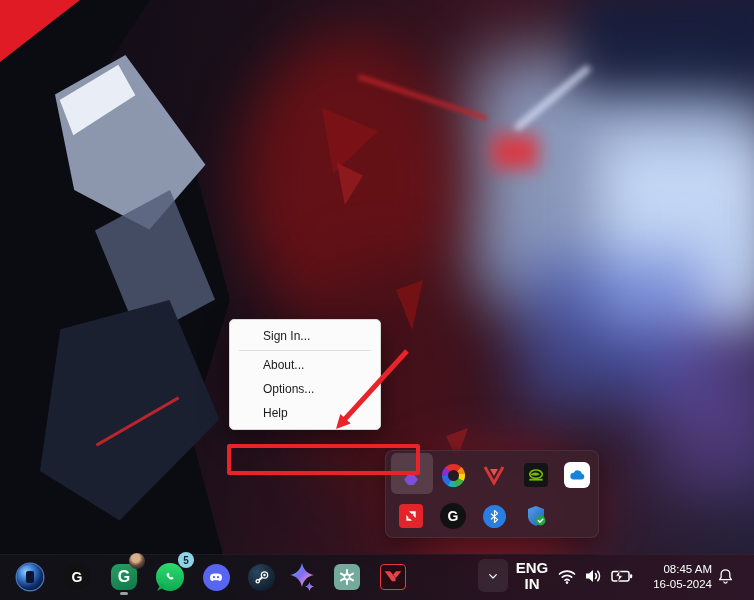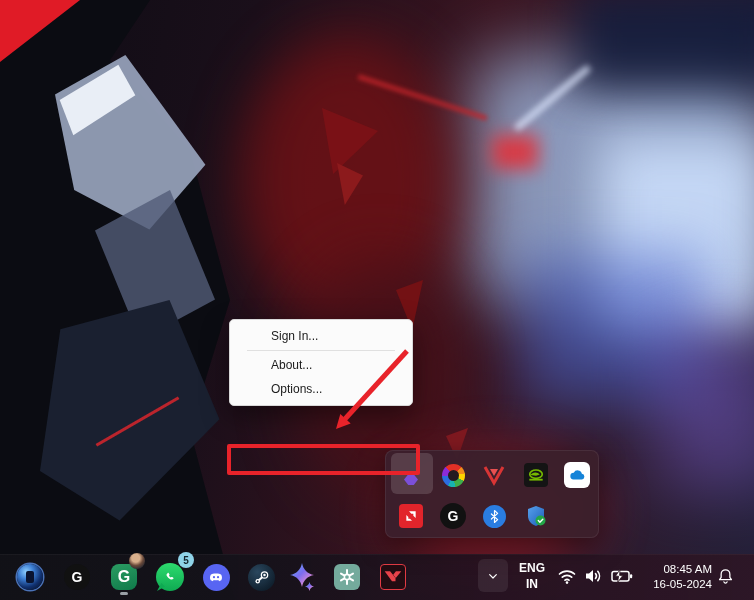--- a/index.html
+++ b/index.html
@@ -51,22 +51,22 @@
     background:conic-gradient(#e33026 0 12%,#f28c1b 12% 22%,#ffd400 22% 33%,#3fae49 33% 48%,#18b3b0 48% 58%,#2b6de0 58% 74%,#8c2bd8 74% 88%,#e33026 88% 100%); }
   .icon-colorwheel::after { content:""; position:absolute; left:6px; top:6px; width:11px; height:11px; border-radius:50%; background:#241a20; }
   .icon-nvidia { width:24px; height:24px; background:#141414; border-radius:4px; display:flex; align-items:center; justify-content:center; }
   .icon-onedrive { width:26px; height:26px; background:#fff; border-radius:6px; display:flex; align-items:center; justify-content:center; }
   .icon-amd { width:24px; height:24px; background:#e2242b; border-radius:4px; display:flex; align-items:center; justify-content:center; }
   .icon-gcircle { width:26px; height:26px; background:#111; border-radius:50%; display:flex; align-items:center; justify-content:center;
                   color:#fff; font-weight:700; font-size:14px; }
   .icon-bt { width:23px; height:23px; background:#2a7de1; border-radius:50%; display:flex; align-items:center; justify-content:center; }
 
   
-  .ctx-menu { position:absolute; left:229px; top:319px; width:184px; z-index:30;
-    background:#fbfbfb; border:1px solid #d8d8d8; border-radius:5px; padding:4px 8px;
+  .ctx-menu { position:absolute; left:229px; top:319px; width:152px; z-index:30;
+    background:#fbfbfb; border:1px solid #d8d8d8; border-radius:5px; padding:4px 0;
     box-shadow:0 10px 28px rgba(0,0,0,.45); }
   .menu-item { height:24px; line-height:24px; padding-left:33px; font-size:12px; color:#1b1b1b; }
   .menu-sep { height:1px; background:#e0e0e0; margin:2px 9px; }
 
   
   .anno-rect { position:absolute; left:227px; top:444px; width:193px; height:31px; z-index:40;
     border:4px solid #e8232a; border-radius:2px; }
   .anno-svg { position:absolute; inset:0; z-index:40; pointer-events:none; }
 
   
@@ -93,21 +93,21 @@
     display:flex; align-items:center; justify-content:center; z-index:2; }
   .icon-discord { width:27px; height:27px; border-radius:50%; background:#5865f2; display:flex; align-items:center; justify-content:center; }
   .icon-steam { width:27px; height:27px; border-radius:50%; background:radial-gradient(circle at 35% 30%,#2a475e,#10202e 75%);
     display:flex; align-items:center; justify-content:center; }
   .icon-chatgpt { width:26px; height:26px; border-radius:6px; background:#74aa9c; display:flex; align-items:center; justify-content:center; }
   .icon-valorant { width:26px; height:26px; border-radius:4px; background:#230c12; border:1.5px solid #e23b44;
     display:flex; align-items:center; justify-content:center; }
   .chevron-btn { position:absolute; left:478px; top:559px; width:30px; height:33px; border-radius:6px;
     background:rgba(255,255,255,.08); display:flex; align-items:center; justify-content:center; z-index:12; }
   .lang { position:absolute; left:514px; top:560px; width:36px; text-align:center; color:#fff;
-    font-size:12px; font-weight:600; line-height:16px; z-index:12; }
+    font-size:15px; font-weight:600; line-height:16px; z-index:12; }
   .status-icons { position:absolute; left:556px; top:565px; display:flex; gap:5px; z-index:12; }
   .clock { position:absolute; left:638px; top:562px; width:74px; text-align:right; color:#fff;
     font-size:11.5px; line-height:15px; z-index:12; }
   .bell { position:absolute; left:716px; top:567px; z-index:12; }
 </style>
 </head>
 <body>
 
 <div class="screen">
 
@@ -198,20 +198,21 @@
         <path d="M14.3,16.6 L15.9,18.2 L18.8,15.2" stroke="#fff" stroke-width="1.4" fill="none" stroke-linecap="round" stroke-linejoin="round"></path>
       </svg>
     </div>
   </div>
 
   <div class="ctx-menu">
     <div class="menu-item">Sign In...</div>
     <div class="menu-sep"></div>
     <div class="menu-item">About...</div>
     <div class="menu-item">Options...</div>
+    <div class="menu-item">Help</div>
   </div>
 
   <div class="anno-rect"></div>
   <svg class="anno-svg" width="754" height="600">
     <line x1="407" y1="351" x2="345" y2="419" stroke="#e8232a" stroke-width="5"></line>
     <polygon points="336,429 350.7,423.4 340.3,414" fill="#e8232a"></polygon>
   </svg>
 
   <div class="taskbar"></div>
 

